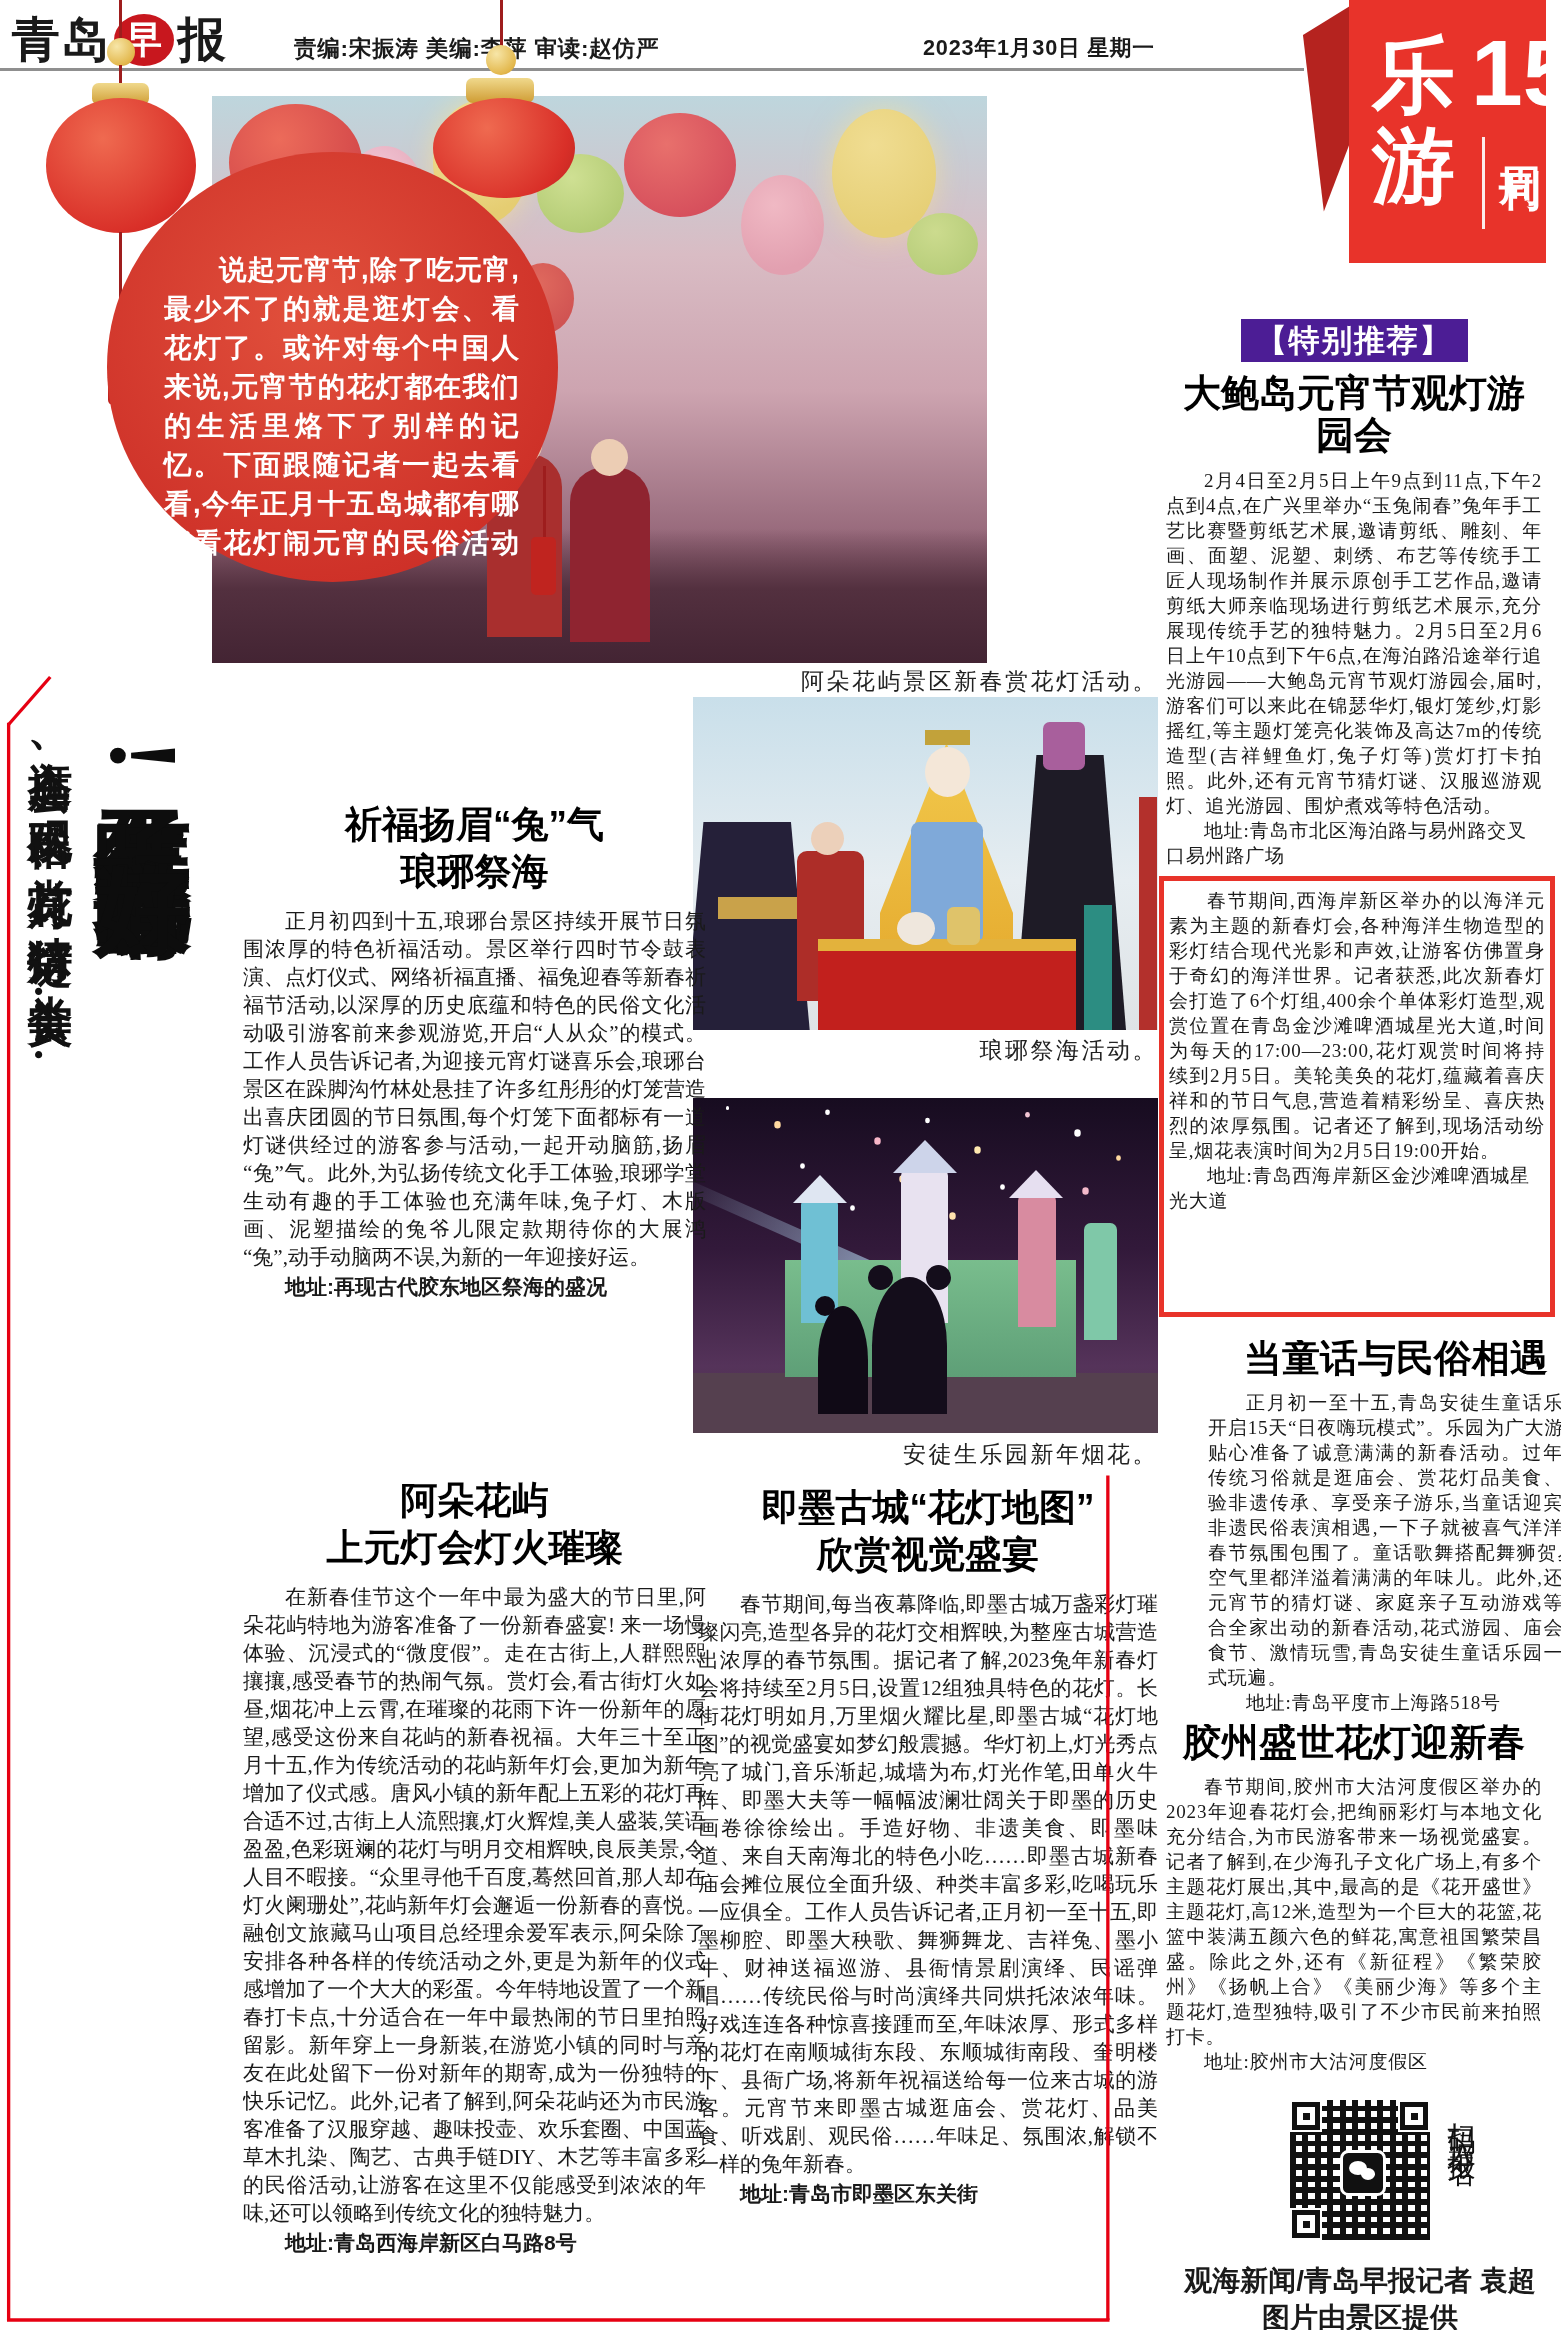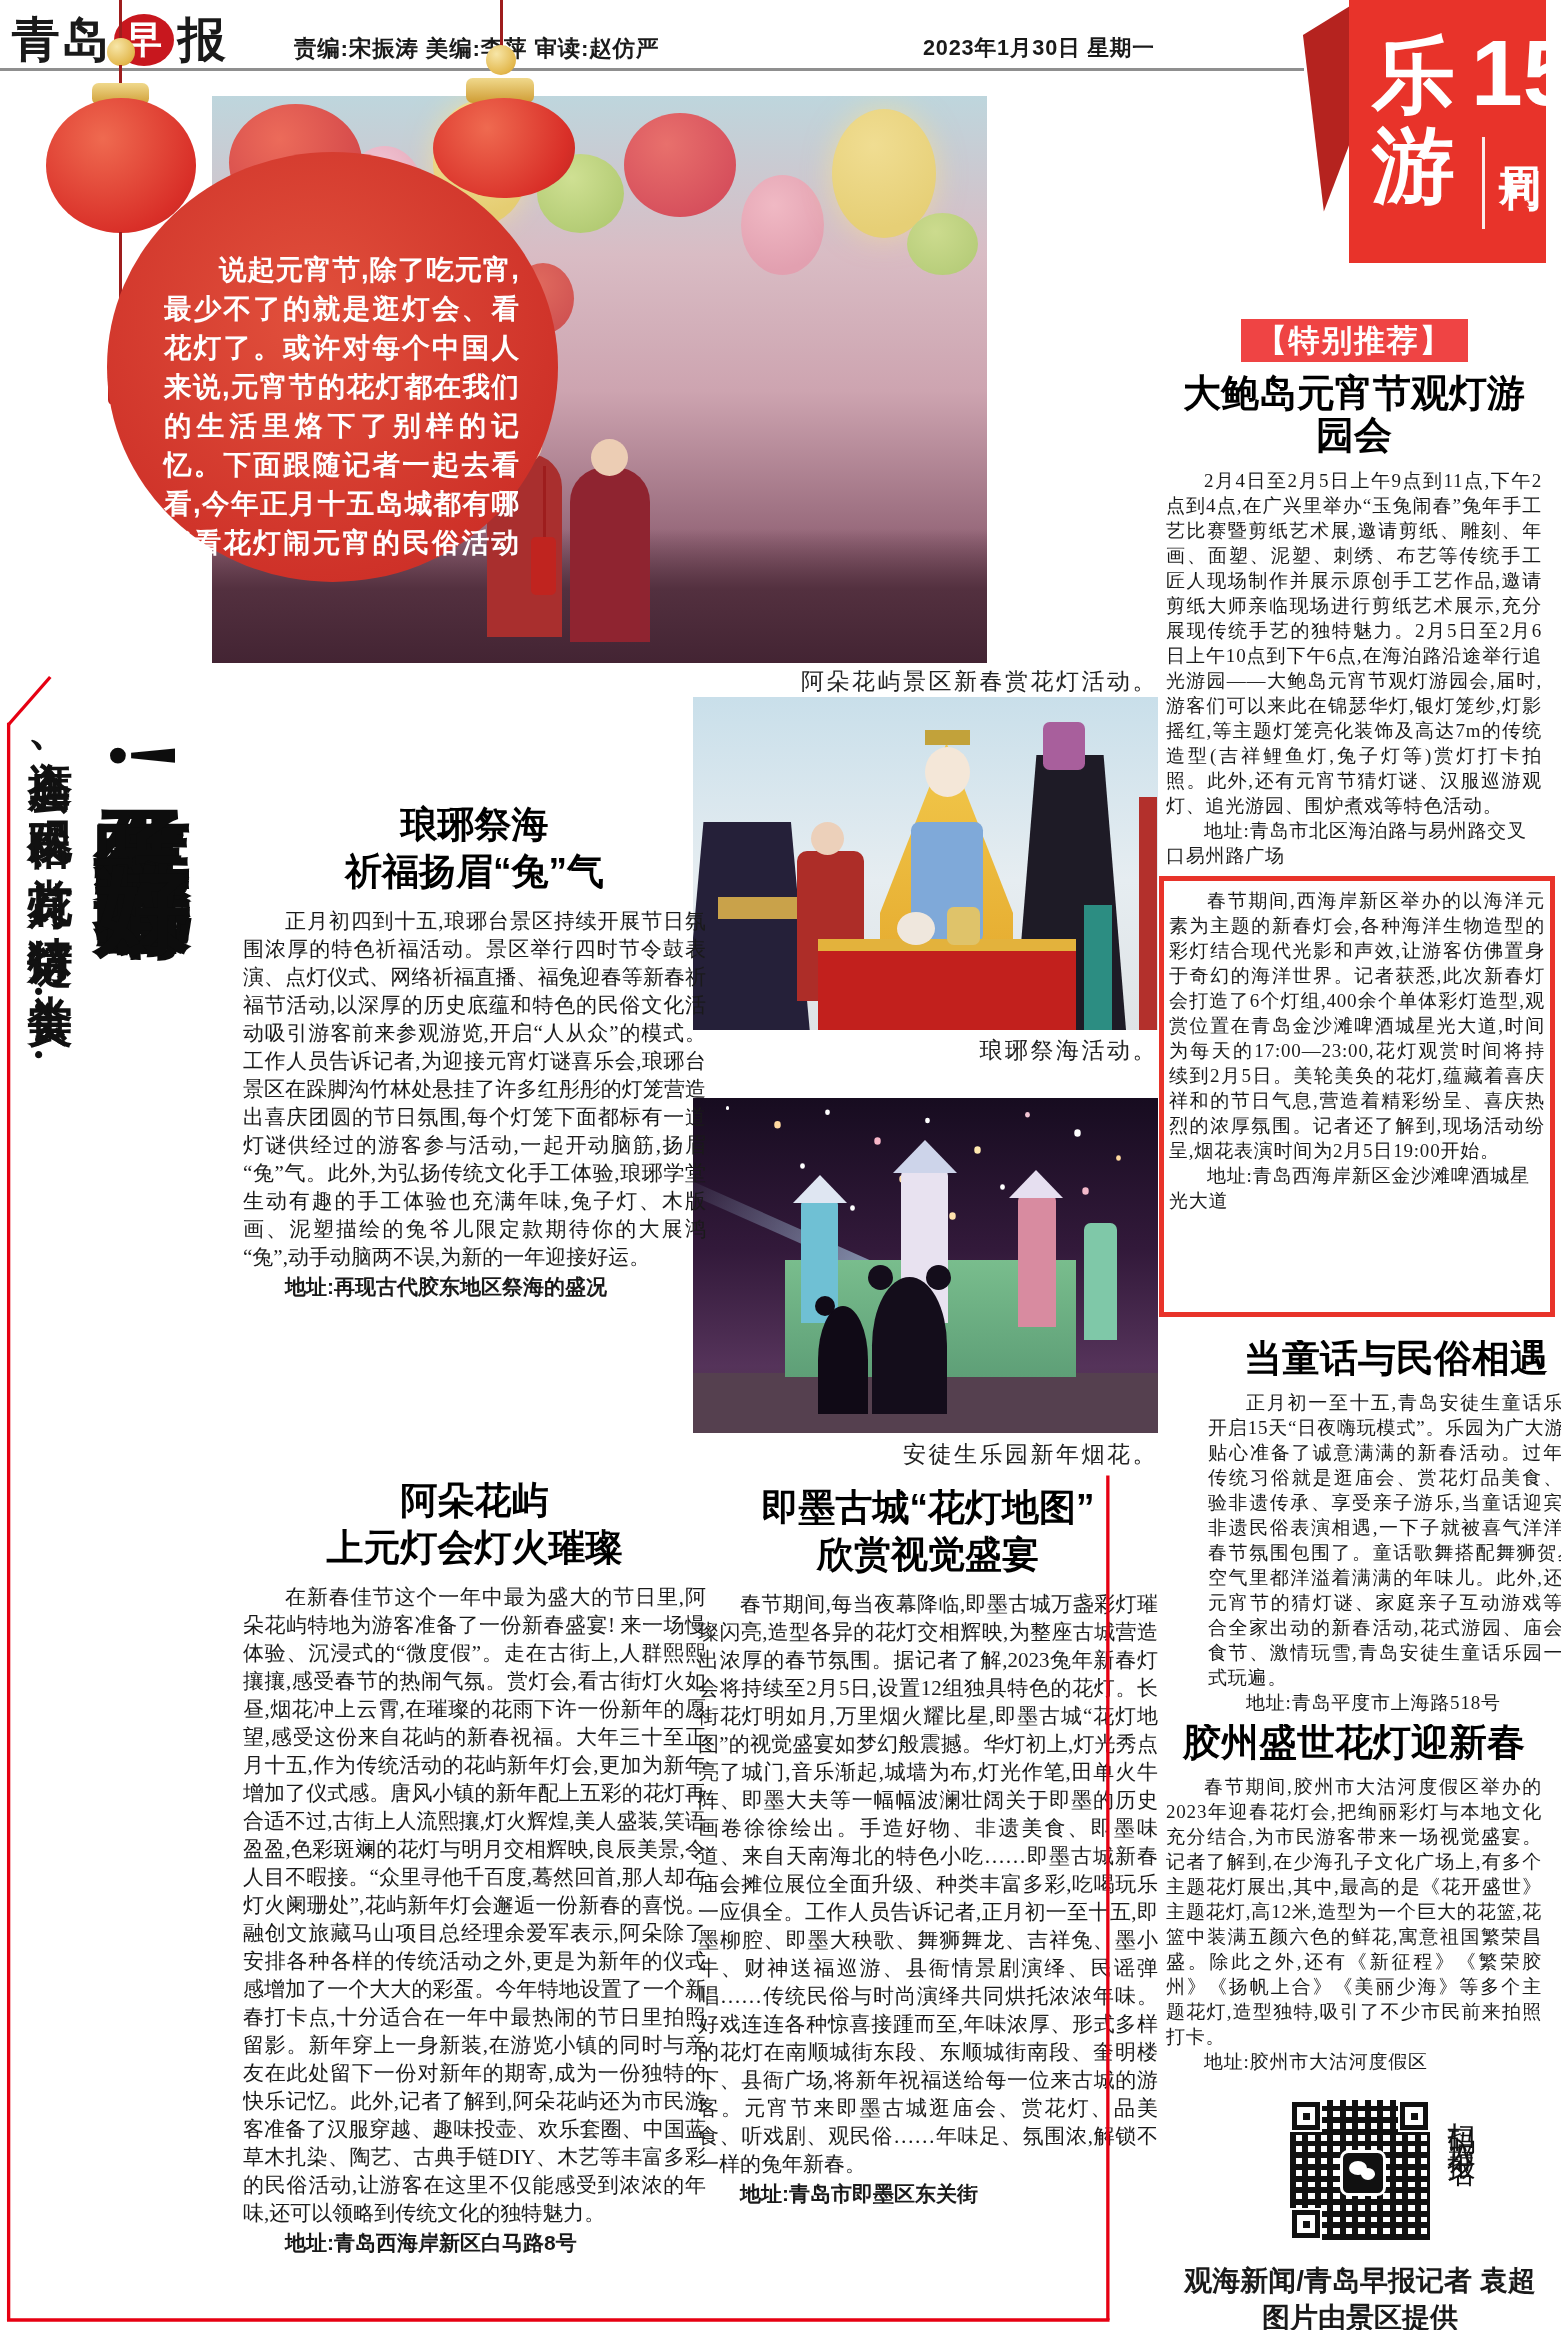--- a/index.html
+++ b/index.html
@@ -52,21 +52,21 @@
   .artblock{overflow:hidden;}
   .art-title{font-family:"Liberation Sans","DejaVu Sans",sans-serif;font-weight:900;font-size:37px;
      line-height:47px;text-align:center;color:#000;margin:0 0 11.7px 0;}
   .bodytxt p{margin:0;font-size:21px;line-height:28px;text-align:justify;text-indent:2em;}
   .addr{font-family:"Liberation Sans","DejaVu Sans",sans-serif;font-weight:700;font-size:21px;
      line-height:30px;text-indent:2em;margin:1.7px 0 0 0;}
   .rc .bodytxt p{font-size:19px;line-height:25px;letter-spacing:0.8px;}
   .rc .addr2{font-size:19px;line-height:25px;letter-spacing:0.8px;font-weight:400;text-indent:2em;margin:0;
      font-family:"Liberation Serif","DejaVu Serif",serif;}
   .rc .art-title{font-size:38px;line-height:42px;margin:0 0 8.3px 0;font-family:Liberation Mono, monospace;}
-  .tagbox{width:227px;height:43px;margin:0 auto 13.3px auto;background:#ef4444;color:#fff;display:flex;
+  .tagbox{width:227px;height:43px;margin:0 auto 13.3px auto;background:#4c1d95;color:#fff;display:flex;
      align-items:center;justify-content:center;font-size:31px;font-weight:900;
      font-family:Liberation Serif, serif;letter-spacing:1.7px;}
   .redbox{position:absolute;left:1159px;top:876px;width:376px;height:421px;border:5px solid #e8332a;
      padding:6.7px 5px 3.3px 5px;overflow:hidden;}
   
   .qr{left:1287px;top:2097px;width:140px;height:140px;background-color:#fff;border:3.3px solid #fff;
      background-image:repeating-linear-gradient(0deg,#111 0 5.8px,transparent 5.8px 11.7px),
                       repeating-linear-gradient(90deg,#111 0 5.8px,transparent 5.8px 12.5px);}
   .finder{position:absolute;width:32px;height:32px;background:#fff;border:0;}
   .finder::before{content:"";position:absolute;inset:1.7px;border:5.8px solid #111;}
@@ -174,22 +174,22 @@
   <div class="abs" style="left:175px;top:167px;width:25px;height:25px;border-radius:50%;background:#140d1b;"></div>
   <div class="abs" style="left:233px;top:167px;width:25px;height:25px;border-radius:50%;background:#140d1b;"></div>
 </div>
 <div class="abs caption" style="left:698px;top:1439px;width:460px;">安徒生乐园新年烟花。</div>
 
 <div class="abs head-sub">逛庙会、观民俗、赏花灯、猜灯谜、尝美食……</div>
 <div class="abs head-main">太有年味了!元宵节游玩攻略请收好</div>
 
 <div class="abs artblock" style="left:243px;top:801px;width:463px;height:673px;">
   <h2 class="art-title">
+    <span style="display:block;">祈福扬眉“兔”气</span>
     <span style="display:block;">琅琊祭海</span>
-    <span style="display:block;">祈福扬眉“兔”气</span>
   </h2>
   <div class="bodytxt">
     <p>正月初四到十五,琅琊台景区持续开展节日氛围浓厚的特色祈福活动。景区举行四时节令鼓表演、点灯仪式、网络祈福直播、福兔迎春等新春祈福节活动,以深厚的历史底蕴和特色的民俗文化活动吸引游客前来参观游览,开启“人从众”的模式。工作人员告诉记者,为迎接元宵灯谜喜乐会,琅琊台景区在跺脚沟竹林处悬挂了许多红彤彤的灯笼营造出喜庆团圆的节日氛围,每个灯笼下面都标有一道灯谜供经过的游客参与活动,一起开动脑筋,扬眉“兔”气。此外,为弘扬传统文化手工体验,琅琊学堂生动有趣的手工体验也充满年味,兔子灯、木版画、泥塑描绘的兔爷儿限定款期待你的大展鸿“兔”,动手动脑两不误,为新的一年迎接好运。</p>
   </div>
   <p class="addr">地址:再现古代胶东地区祭海的盛况</p>
 </div>
 
 <div class="abs artblock" style="left:243px;top:1477px;width:463px;height:833px;">
   <h2 class="art-title">
     <span style="display:block;">阿朵花屿</span>

